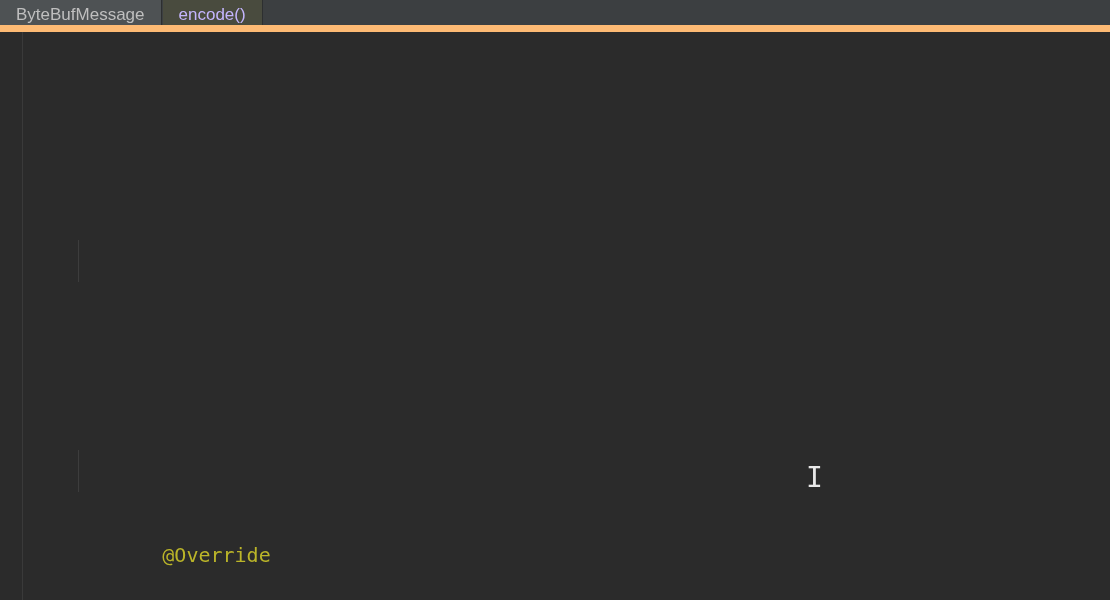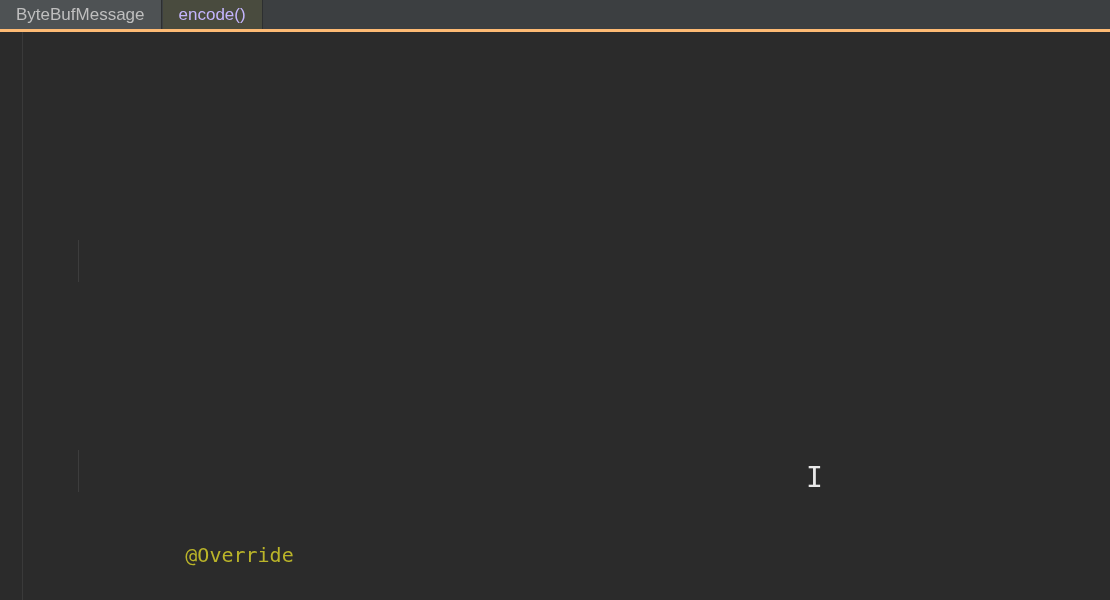--- a/index.html
+++ b/index.html
@@ -14,21 +14,21 @@
     width: 1110px;
     height: 600px;
     position: relative;
     background: #2b2b2b;
   }
   
   .crumbs {
     display: flex;
     height: 32px;
     background: #3c3f41;
-    border-bottom: 3px solid #fdba74;
+    border-bottom: 7px solid #fdba74;
     font-family: "Segoe UI", Arial, sans-serif;
     font-size: 17px;
     gap: 1px;
   }
   .crumb {
     padding: 5px 16px 0 16px;
     color: #bfbfbf;
     background: #4e5254;
     height: 100%;
     border-right: 1px solid #2d2f30;
@@ -66,21 +66,21 @@
     height: 42px;
     padding-left: 66px;
   }
   .indent-guide {
     position: absolute;
     top: 0;
     bottom: 0;
     width: 1px;
     background: #3d3d3d;
   }
-  .tok-annotation { color: #bbb529; margin-left: 23px; }
+  .tok-annotation { color: #bbb529; }
   .text-cursor {
     position: absolute;
     color: #e8e8e8;
     font-size: 28px;
     line-height: 28px;
     pointer-events: none;
   }
 </style>
 </head>
 <body>

